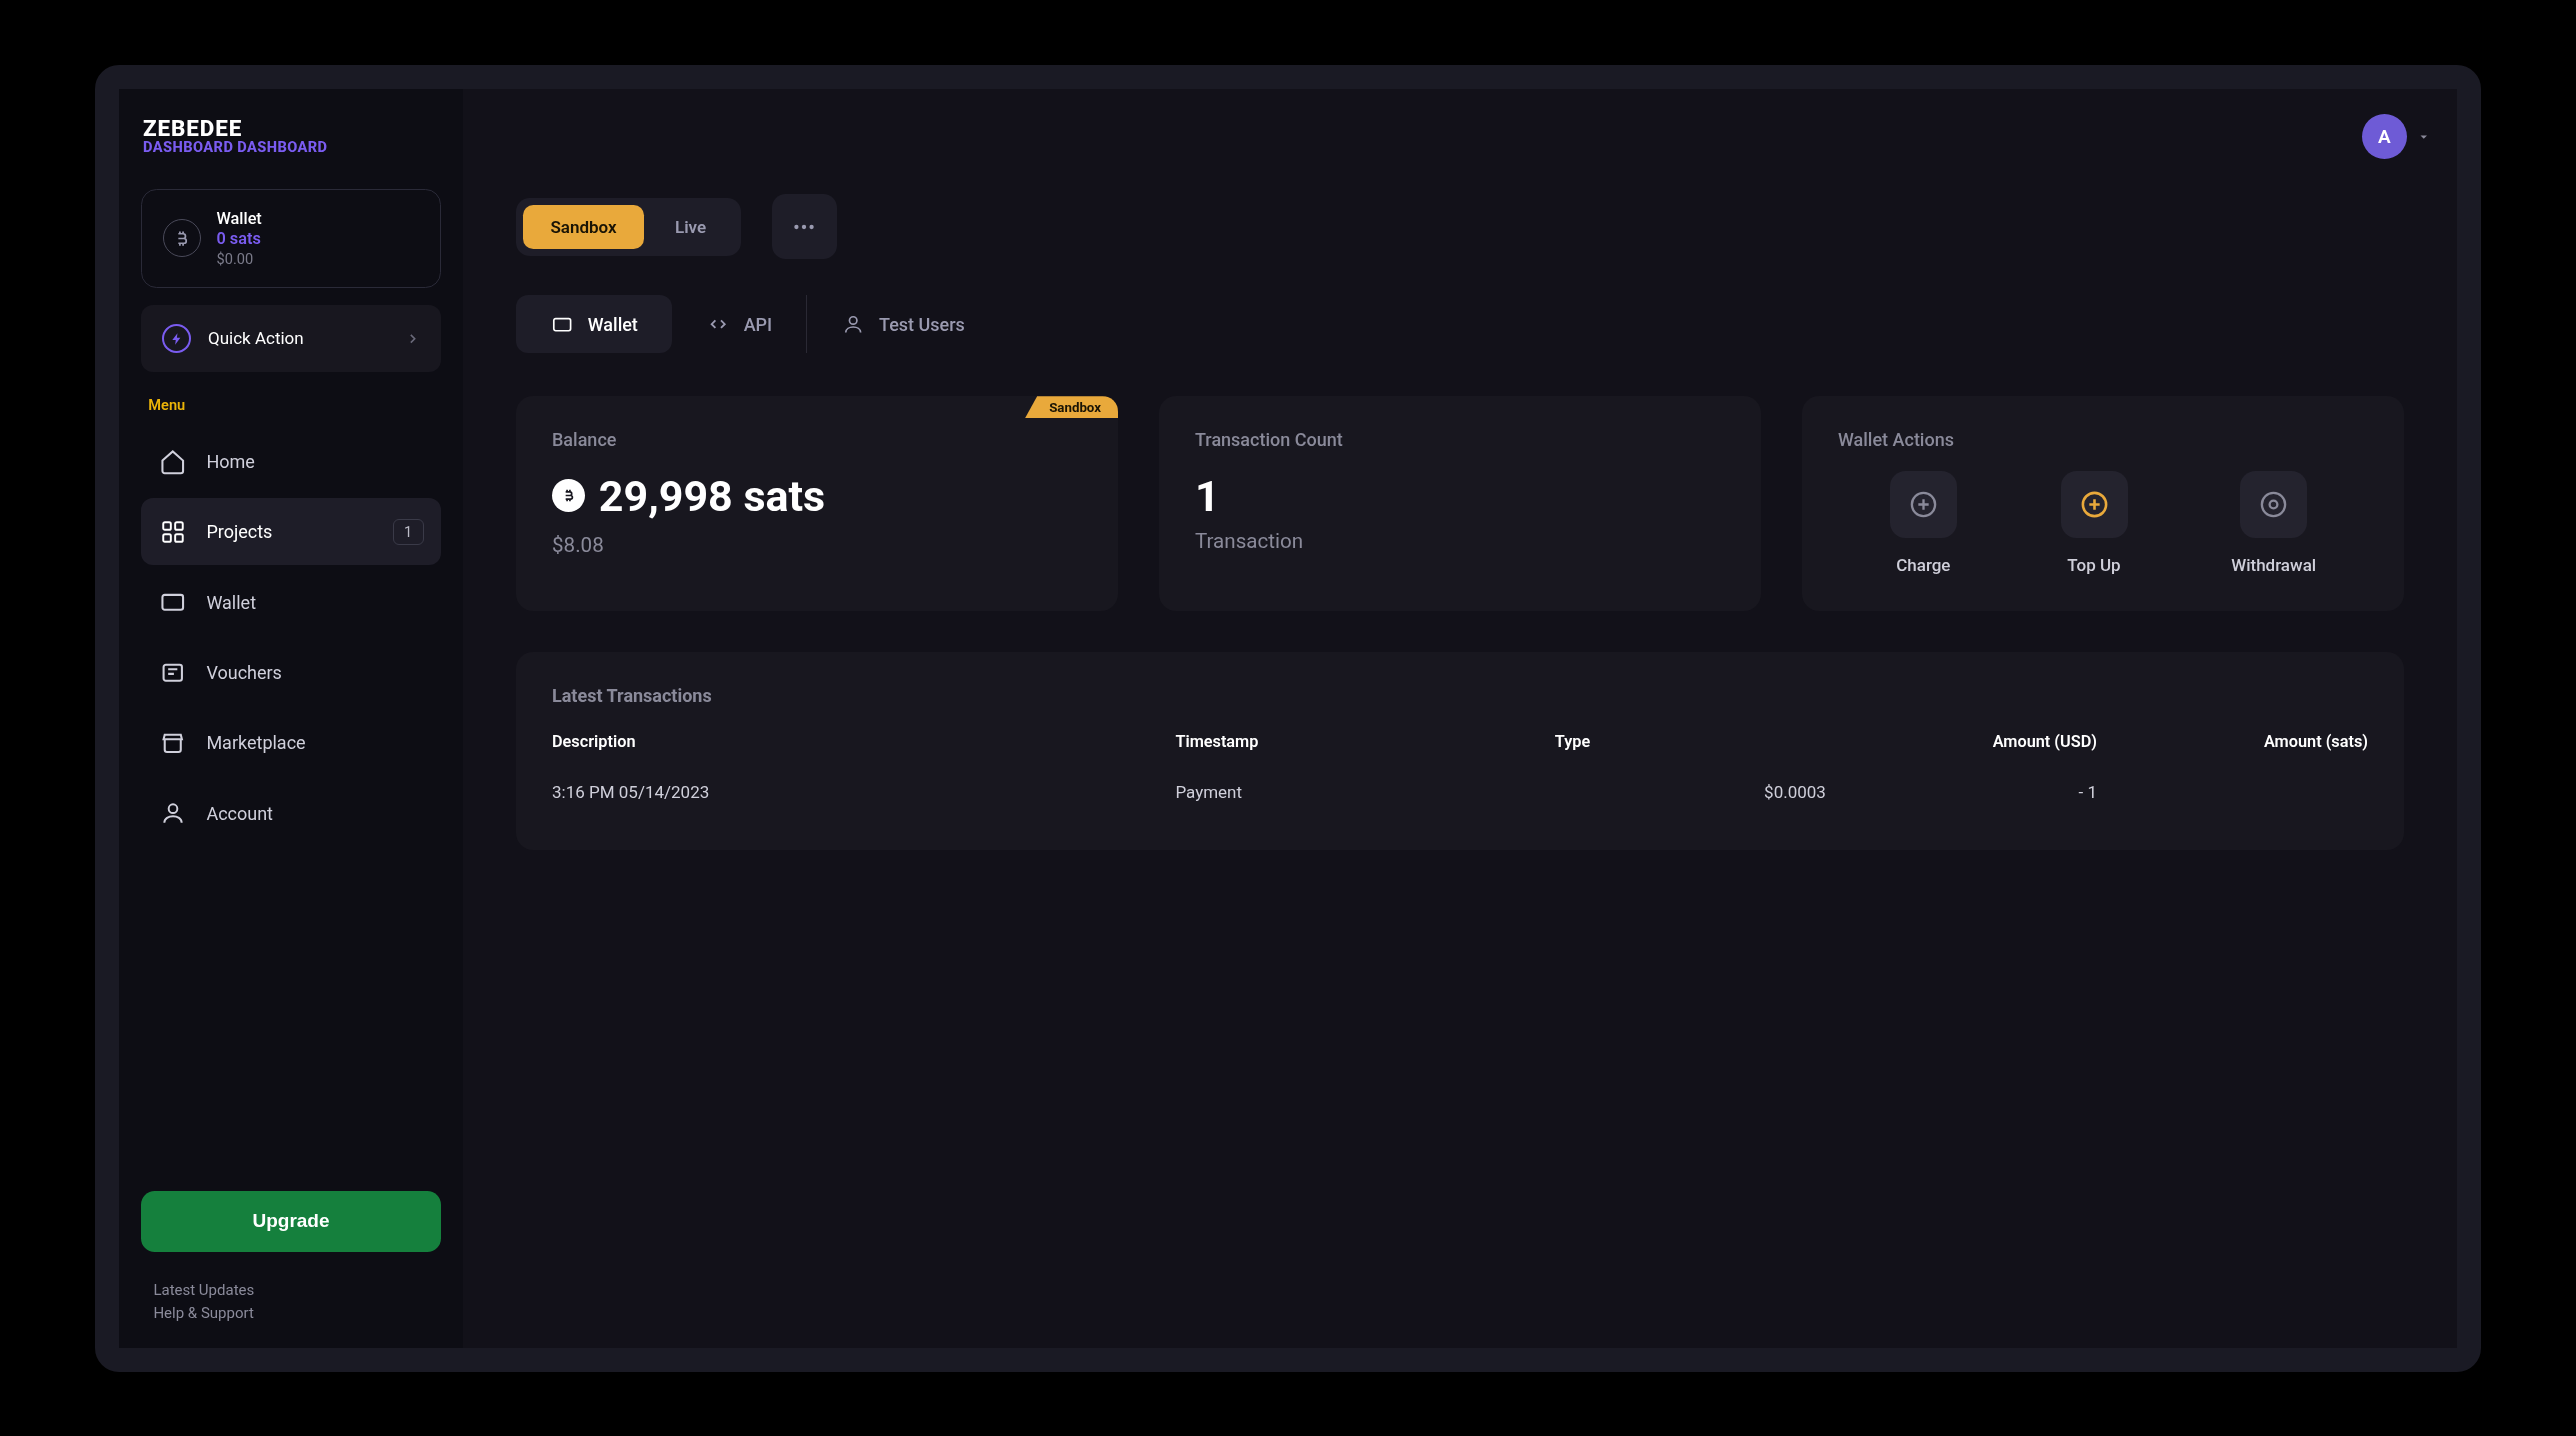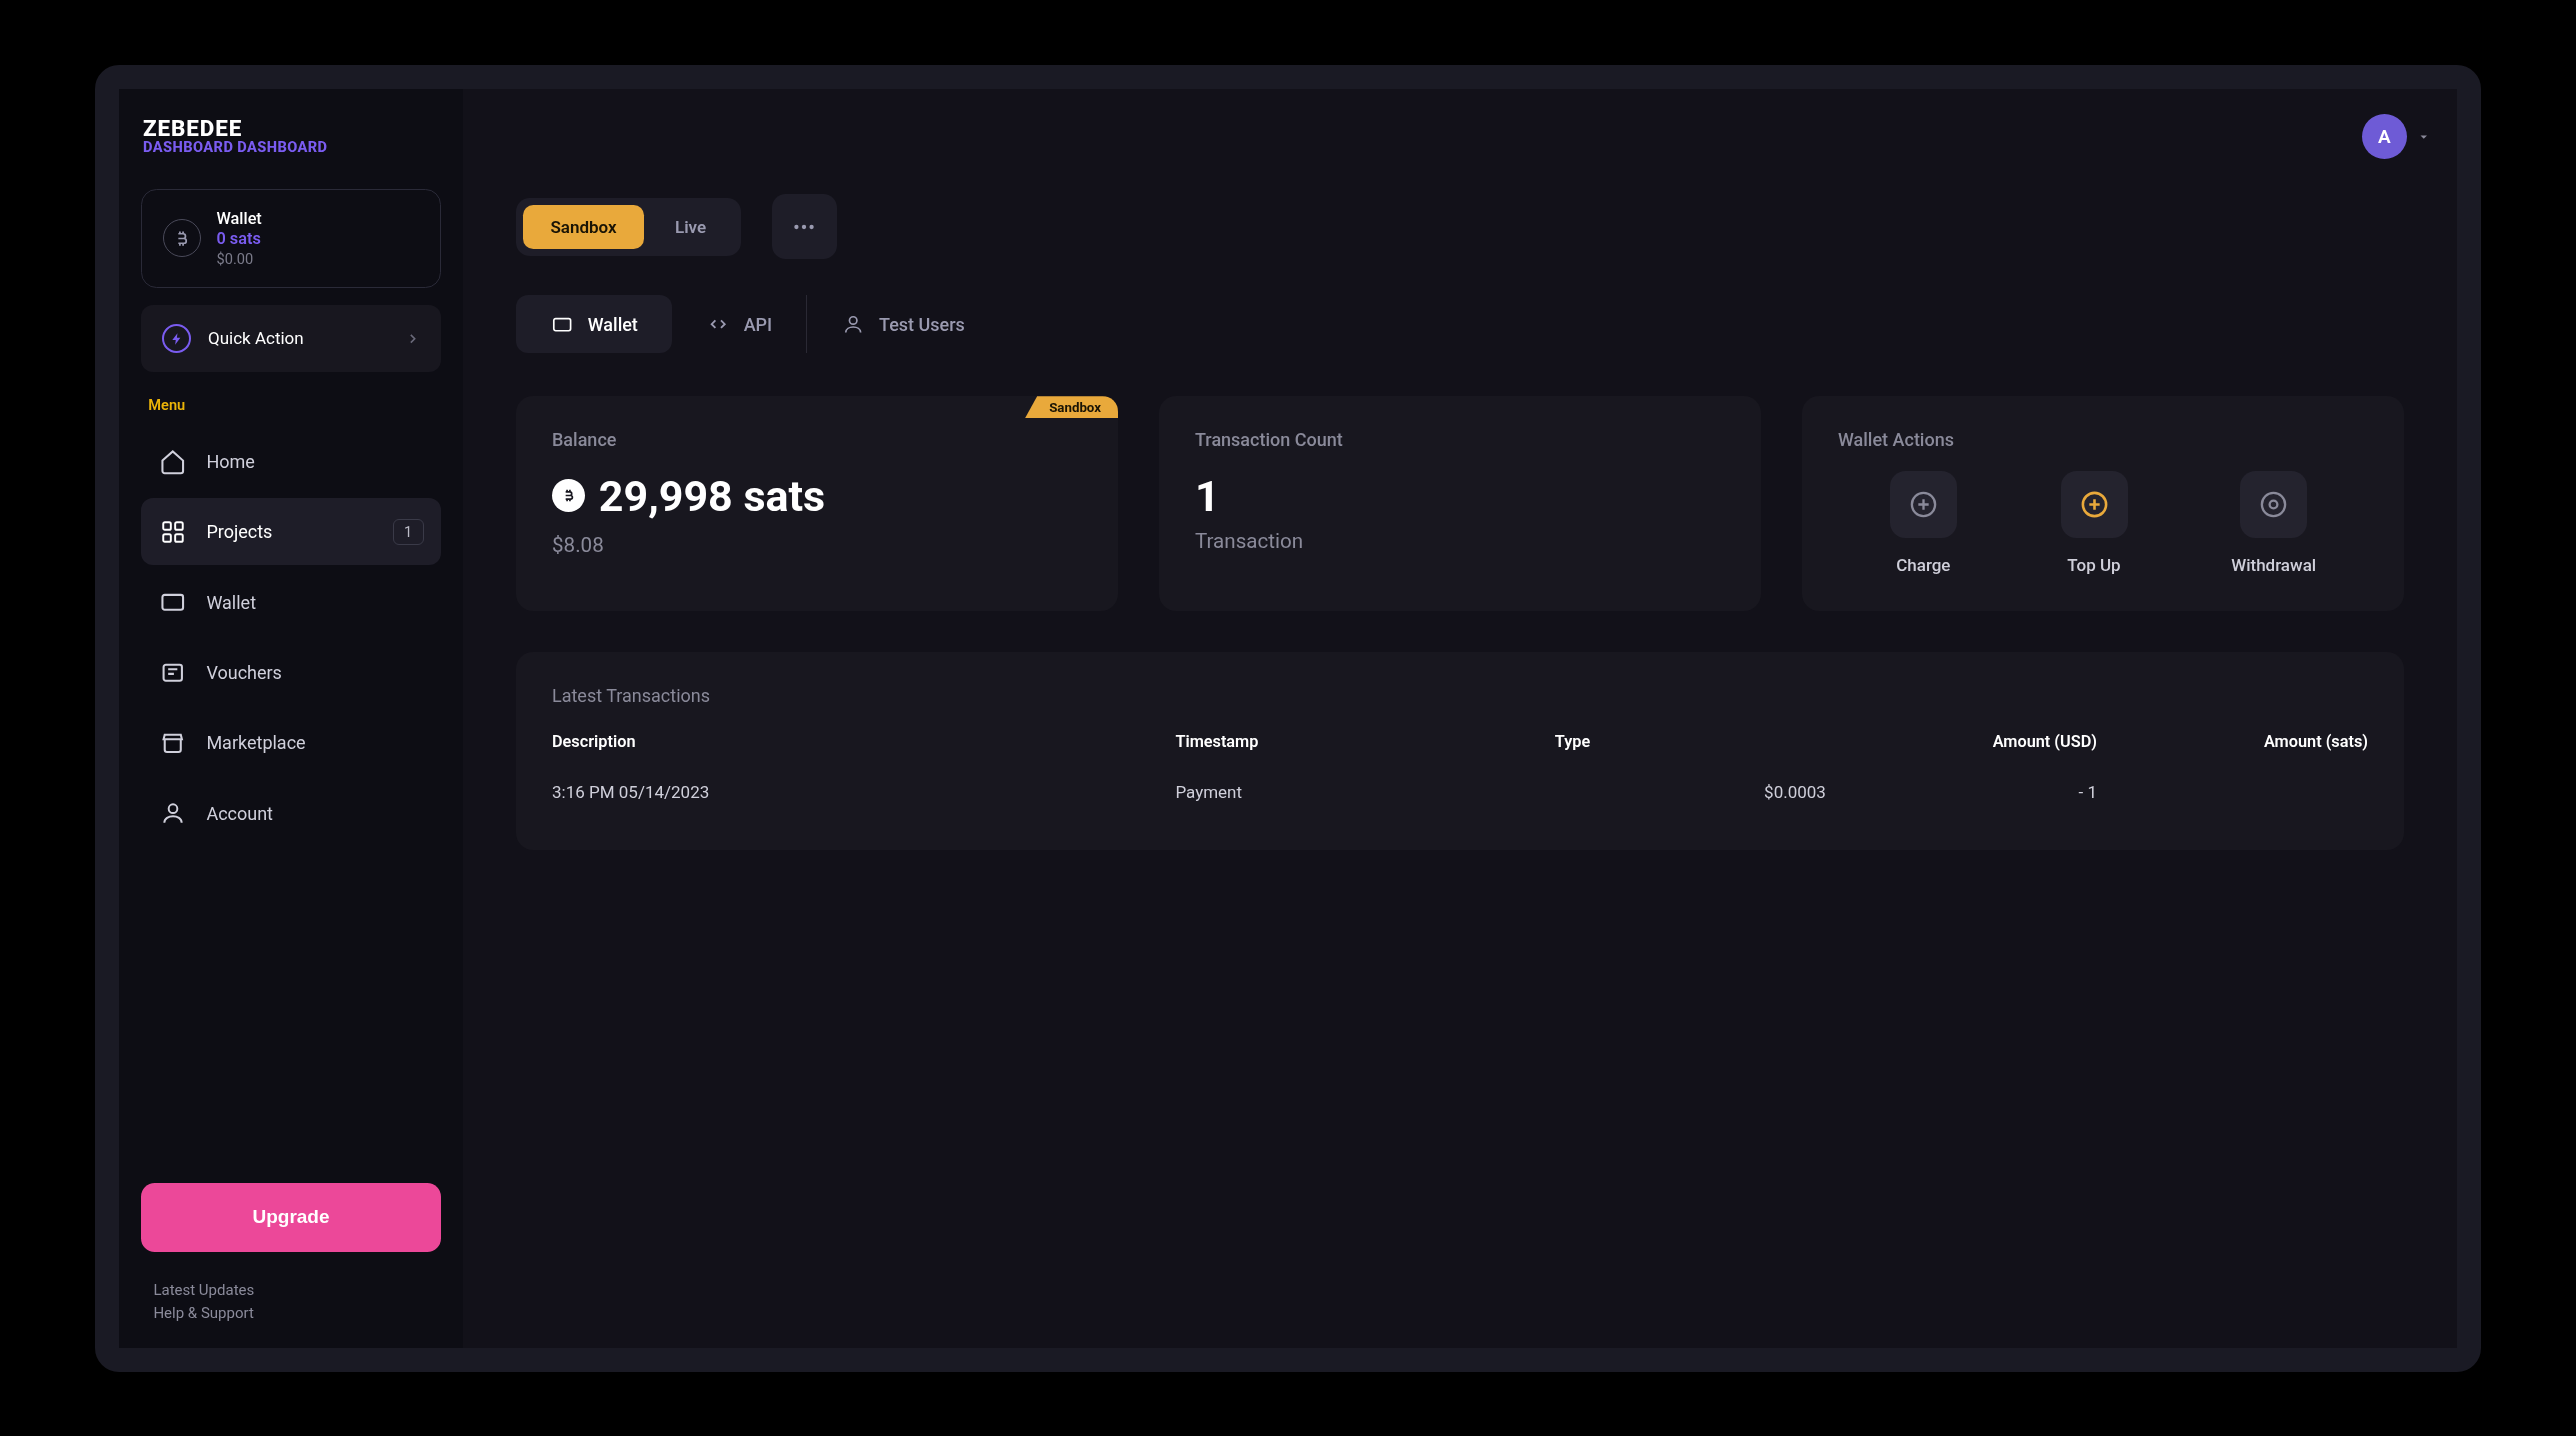--- a/index.html
+++ b/index.html
@@ -83,25 +83,25 @@
 .nav-item .badge {
   border: 1.3px solid #3a3a48;
   border-radius: 6px;
   min-width: 31px; height: 26px;
   display: flex; align-items: center; justify-content: center;
   font-size: 14.6px; color: #bcbcc8;
 }
 
 .sidebar-bottom { margin-top: auto; }
 .upgrade-btn {
-  background: #ec4899;
+  background: #15803d;
   color: #fff;
   font-size: 19px; font-weight: 600;
   border: none; border-radius: 13.8px;
-  width: 100%; height: 69px;
+  width: 100%; height: 61px;
   margin-bottom: 29px;
 }
 .foot-links { display: flex; flex-direction: column; gap: 5.2px; padding-left: 12px; }
 .foot-links a { font-size: 15px; color: #8a8a9a; text-decoration: none; }
 
 .main {
   flex: 1;
   display: flex;
   flex-direction: column;
   background: #121119;
@@ -219,21 +219,21 @@
   color: #8a8a9a;
 }
 .action.primary .abox { color: #e9a93b; }
 .action .alabel { font-size: 17px; color: #cfcfda; font-weight: 500; }
 
 .tx-panel {
   background: #18171f;
   border-radius: 17px;
   padding: 33px 36px;
 }
-.tx-title { font-size: 18px; color: #8a8a9a; font-weight: 400; margin-bottom: 26px; }
+.tx-title { font-size: 18px; color: #8a8a9a; font-weight: 700; margin-bottom: 26px; }
 .tx-head, .tx-row {
   display: grid;
   grid-template-columns: 2.3fr 1.4fr 1fr 1fr 1fr;
   align-items: center;
 }
 .tx-head div { font-size: 16.3px; font-weight: 600; color: #fff; padding-bottom: 15.5px; }
 .tx-head .r, .tx-row .r { text-align: right; }
 .tx-row { padding: 15.5px 0; }
 .tx-row div { font-size: 17px; color: #cfcfda; }
 .tx-row .desc { display: flex; align-items: center; gap: 19px; }

